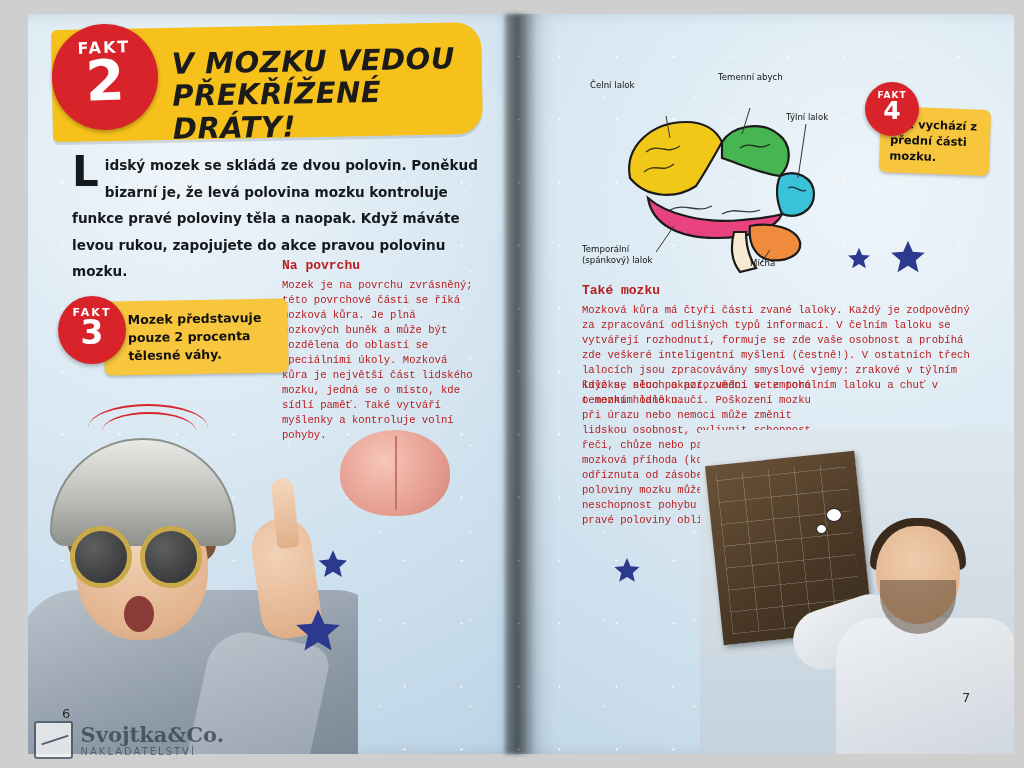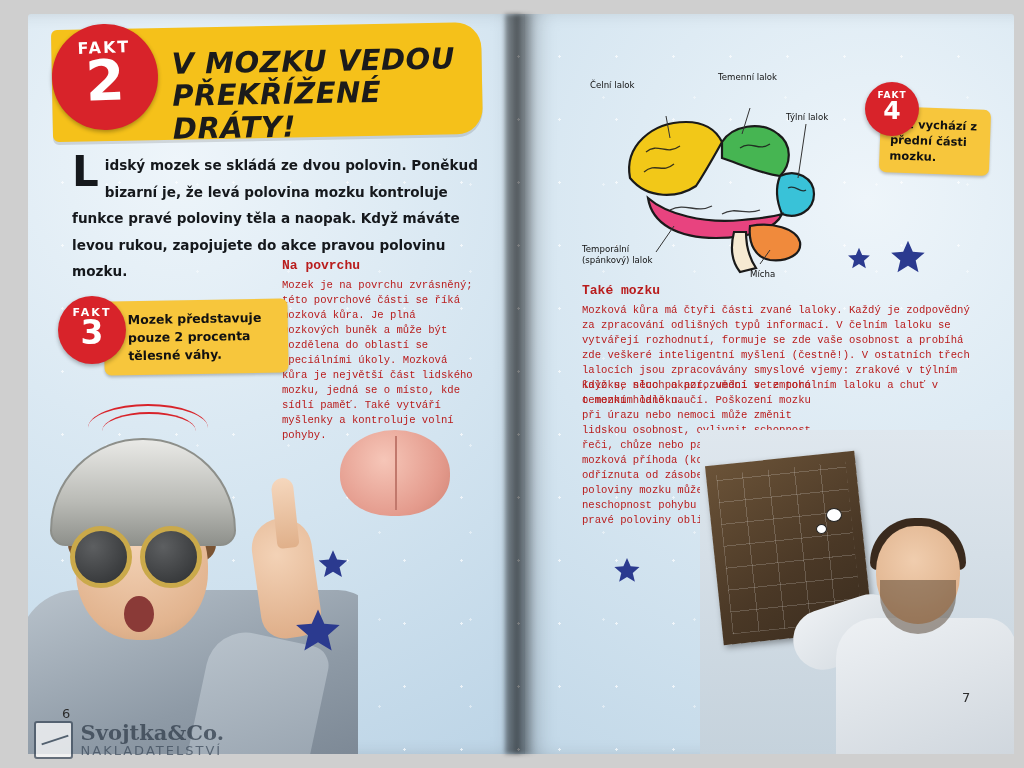--- a/index.html
+++ b/index.html
@@ -254,21 +254,21 @@
   #watermark .mark{
     width:40px;height:34px;border:2px solid #3c4a5a;border-radius:3px;
     position:relative;background:#fff;
   }
   #watermark .mark:after{
     content:"";position:absolute;left:5px;top:16px;width:28px;height:2px;
     background:#3c4a5a;transform:rotate(-18deg);
   }
   #watermark .wt{line-height:1.1;}
   #watermark .w1{font-family:"DejaVu Serif",serif;font-size:21px;color:#2f3b49;font-weight:bold;}
-  #watermark .w2{font-family:"DejaVu Sans",sans-serif;font-size:13px;letter-spacing:2px;color:#3c4a5a;}
+  #watermark .w2{font-family:"DejaVu Sans",sans-serif;font-size:10px;letter-spacing:2px;color:#3c4a5a;}
 </style>
 </head>
 <body>
 
 <div id="spread">
 
   <div class="page" id="page-left">
     <div class="speckle"></div>
   </div>
 
@@ -340,24 +340,24 @@
 
       <g stroke="#333" stroke-width="1" fill="none">
         <path d="M66,30 L70,52"></path>
         <path d="M150,22 L142,48"></path>
         <path d="M206,38 L198,92"></path>
         <path d="M56,166 L74,140"></path>
         <path d="M160,178 L170,164"></path>
       </g>
     </svg>
     <div class="lbl" style="left:-10px;top:-6px;">Čelní lalok</div>
-    <div class="lbl" style="left:118px;top:-14px;">Temenní lalok</div>
+    <div class="lbl" style="left:118px;top:-14px;">Temenní abych</div>
     <div class="lbl" style="left:186px;top:26px;">Týlní lalok</div>
     <div class="lbl" style="left:-18px;top:158px;width:96px;white-space:normal;">Temporální (spánkový) lalok</div>
-    <div class="lbl" style="left:150px;top:172px;margin-top:11px;">Mícha</div>
+    <div class="lbl" style="left:150px;top:172px;">Mícha</div>
   </div>
 
   <div class="col" id="col-casti">
     <h3>Také mozku</h3>
     <p>Mozková kůra má čtyři části zvané laloky. Každý je zodpovědný za zpracování odlišných typů informací. V čelním laloku se vytvářejí rozhodnutí, formuje se zde vaše osobnost a probíhá zde veškeré inteligentní myšlení (čestně!). V ostatních třech lalocích jsou zpracovávány smyslové vjemy: zrakové v týlním laloku, sluch a porozumění v temporálním laloku a chuť v temenním laloku.</p>
   </div>
 
   <div class="col" id="col-nehody">
     <p>Když se něco pokazí, vědci se z toho o mozku hodně naučí. Poškození mozku při úrazu nebo nemoci může změnit lidskou osobnost, ovlivnit schopnost řeči, chůze nebo paměť. Cévní mozková příhoda (když je část mozku odříznuta od zásobení krví) levé poloviny mozku může způsobit neschopnost pohybu pravé ruky nebo pravé poloviny obličeje.</p>
   </div>

